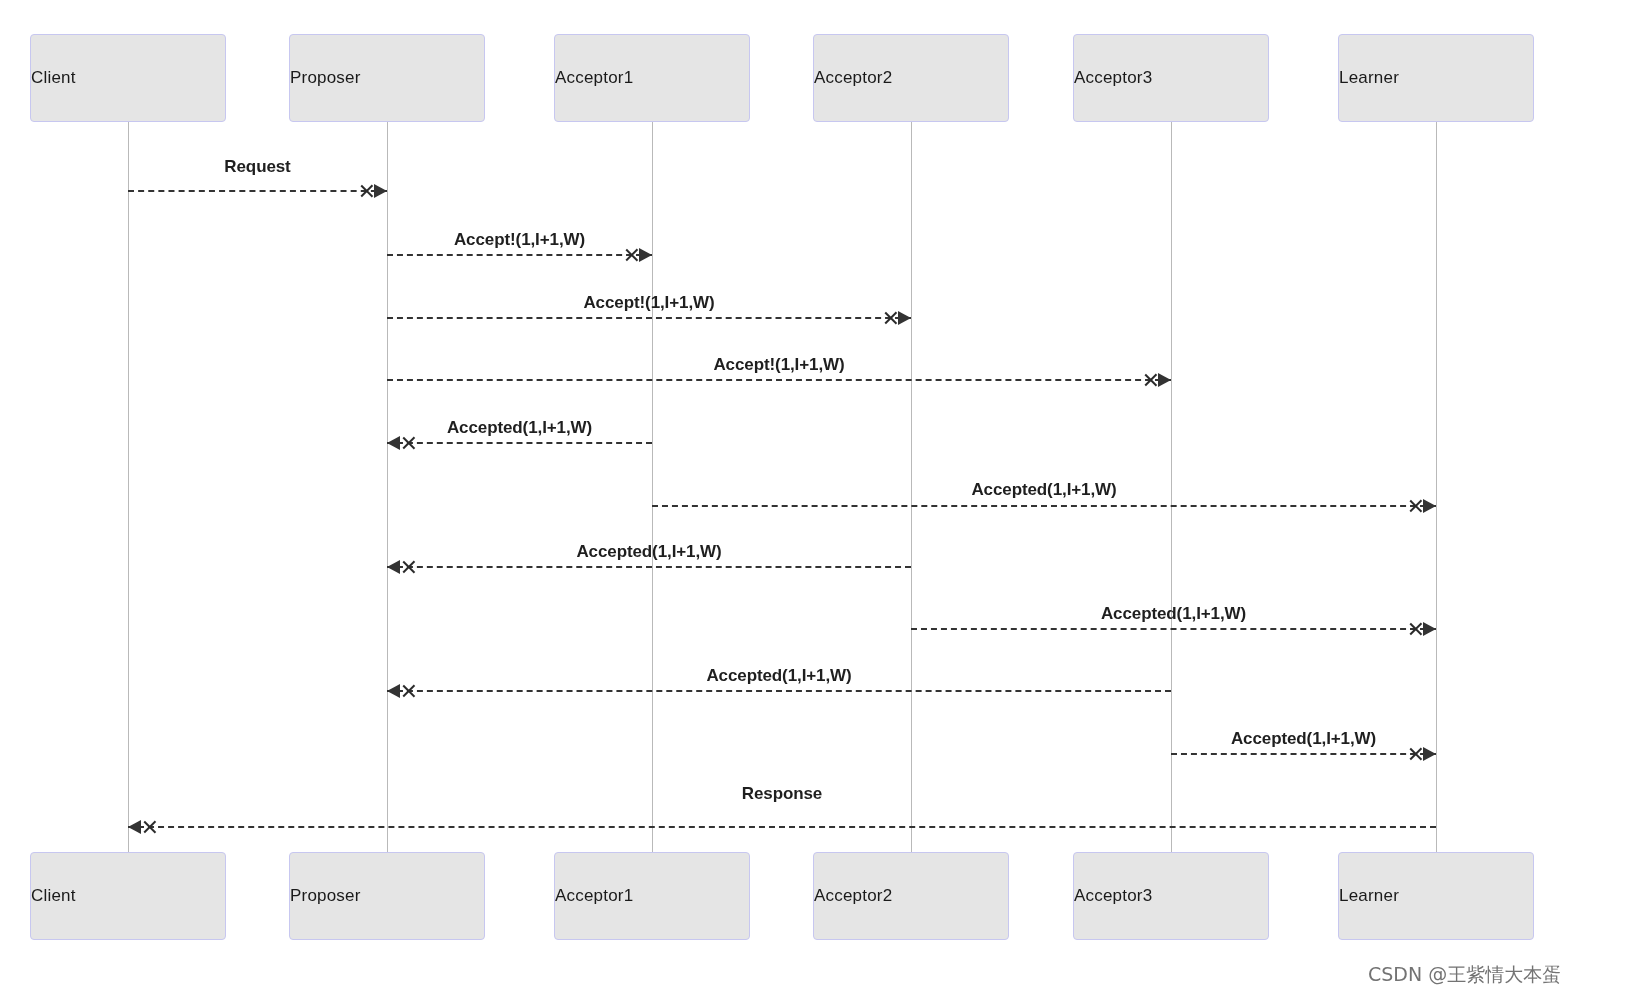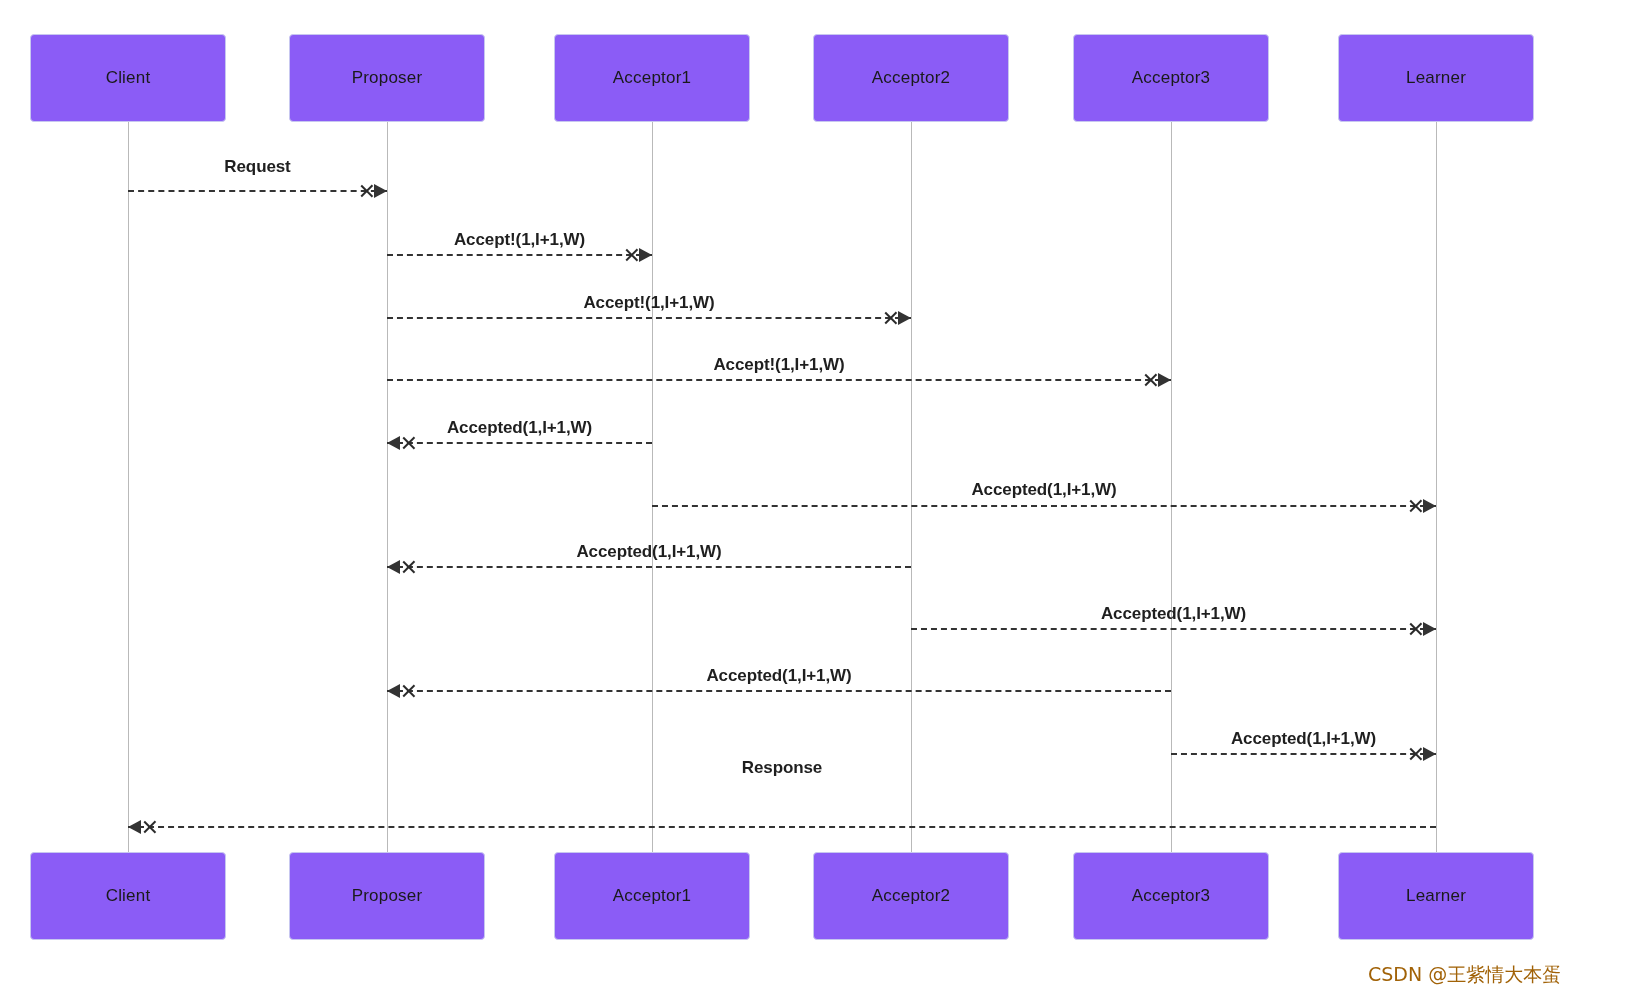--- a/index.html
+++ b/index.html
@@ -15,26 +15,25 @@
     width: 1636px;
     height: 1006px;
     background: #ffffff;
     overflow: hidden;
   }
   .participant-box {
     position: absolute;
     box-sizing: border-box;
     width: 196px;
     height: 88px;
-    background: #8b5cf6;
+    background: #e5e5e5;
     border: 1px solid #C7C7F0;
     border-radius: 4px;
     display: flex;
     align-items: center;
-    justify-content: center;
   }
   .participant-label {
     font-family: "Liberation Sans", sans-serif;
     font-size: 17px;
     color: #1a1a1a;
     letter-spacing: 0.2px;
     white-space: nowrap;
   }
   .lifeline {
     position: absolute;
@@ -86,21 +85,21 @@
     width: 2.4px;
     height: 16px;
     background: #2b2b2b;
   }
   .x-marker::before { transform: translateX(-50%) rotate(45deg); }
   .x-marker::after  { transform: translateX(-50%) rotate(-45deg); }
   .watermark {
     position: absolute;
     font-family: "DejaVu Sans", sans-serif;
     font-size: 19px;
-    color: #a16207;
+    color: #737373;
     white-space: nowrap;
   }
 </style>
 </head>
 <body>
 
 <div id="diagram-root">
   <div id="layer-lifelines">
       <div class="lifeline" style="left: 128px; top: 122px; height: 730px;"></div>
       <div class="lifeline" style="left: 387px; top: 122px; height: 730px;"></div>
@@ -187,21 +186,21 @@
       <div>
         <div class="msg-line" style="left: 1171px; top: 753px; width: 265px;"></div>
         <div class="arrow-head right" style="top: 747px; left: 1423px;"></div>
         <div class="x-marker" style="top: 746px; left: 1408px;"></div>
         <div class="msg-label" style="left: 1303.5px; top: 720px;">Accepted(1,I+1,W)</div>
       </div>
       <div>
         <div class="msg-line" style="left: 128px; top: 826px; width: 1308px;"></div>
         <div class="arrow-head left" style="top: 820px; left: 128px;"></div>
         <div class="x-marker" style="top: 819px; left: 142px;"></div>
-        <div class="msg-label" style="left: 782px; top: 749px;">Response</div>
+        <div class="msg-label" style="left: 782px; top: 775px;">Response</div>
       </div>
     </div>
   <div id="layer-boxes-bottom">
       <div class="participant-box" style="left: 30px; top: 852px; width: 196px; height: 88px;">
         <span class="participant-label">Client</span>
       </div>
       <div class="participant-box" style="left: 289px; top: 852px; width: 196px; height: 88px;">
         <span class="participant-label">Proposer</span>
       </div>
       <div class="participant-box" style="left: 554px; top: 852px; width: 196px; height: 88px;">

